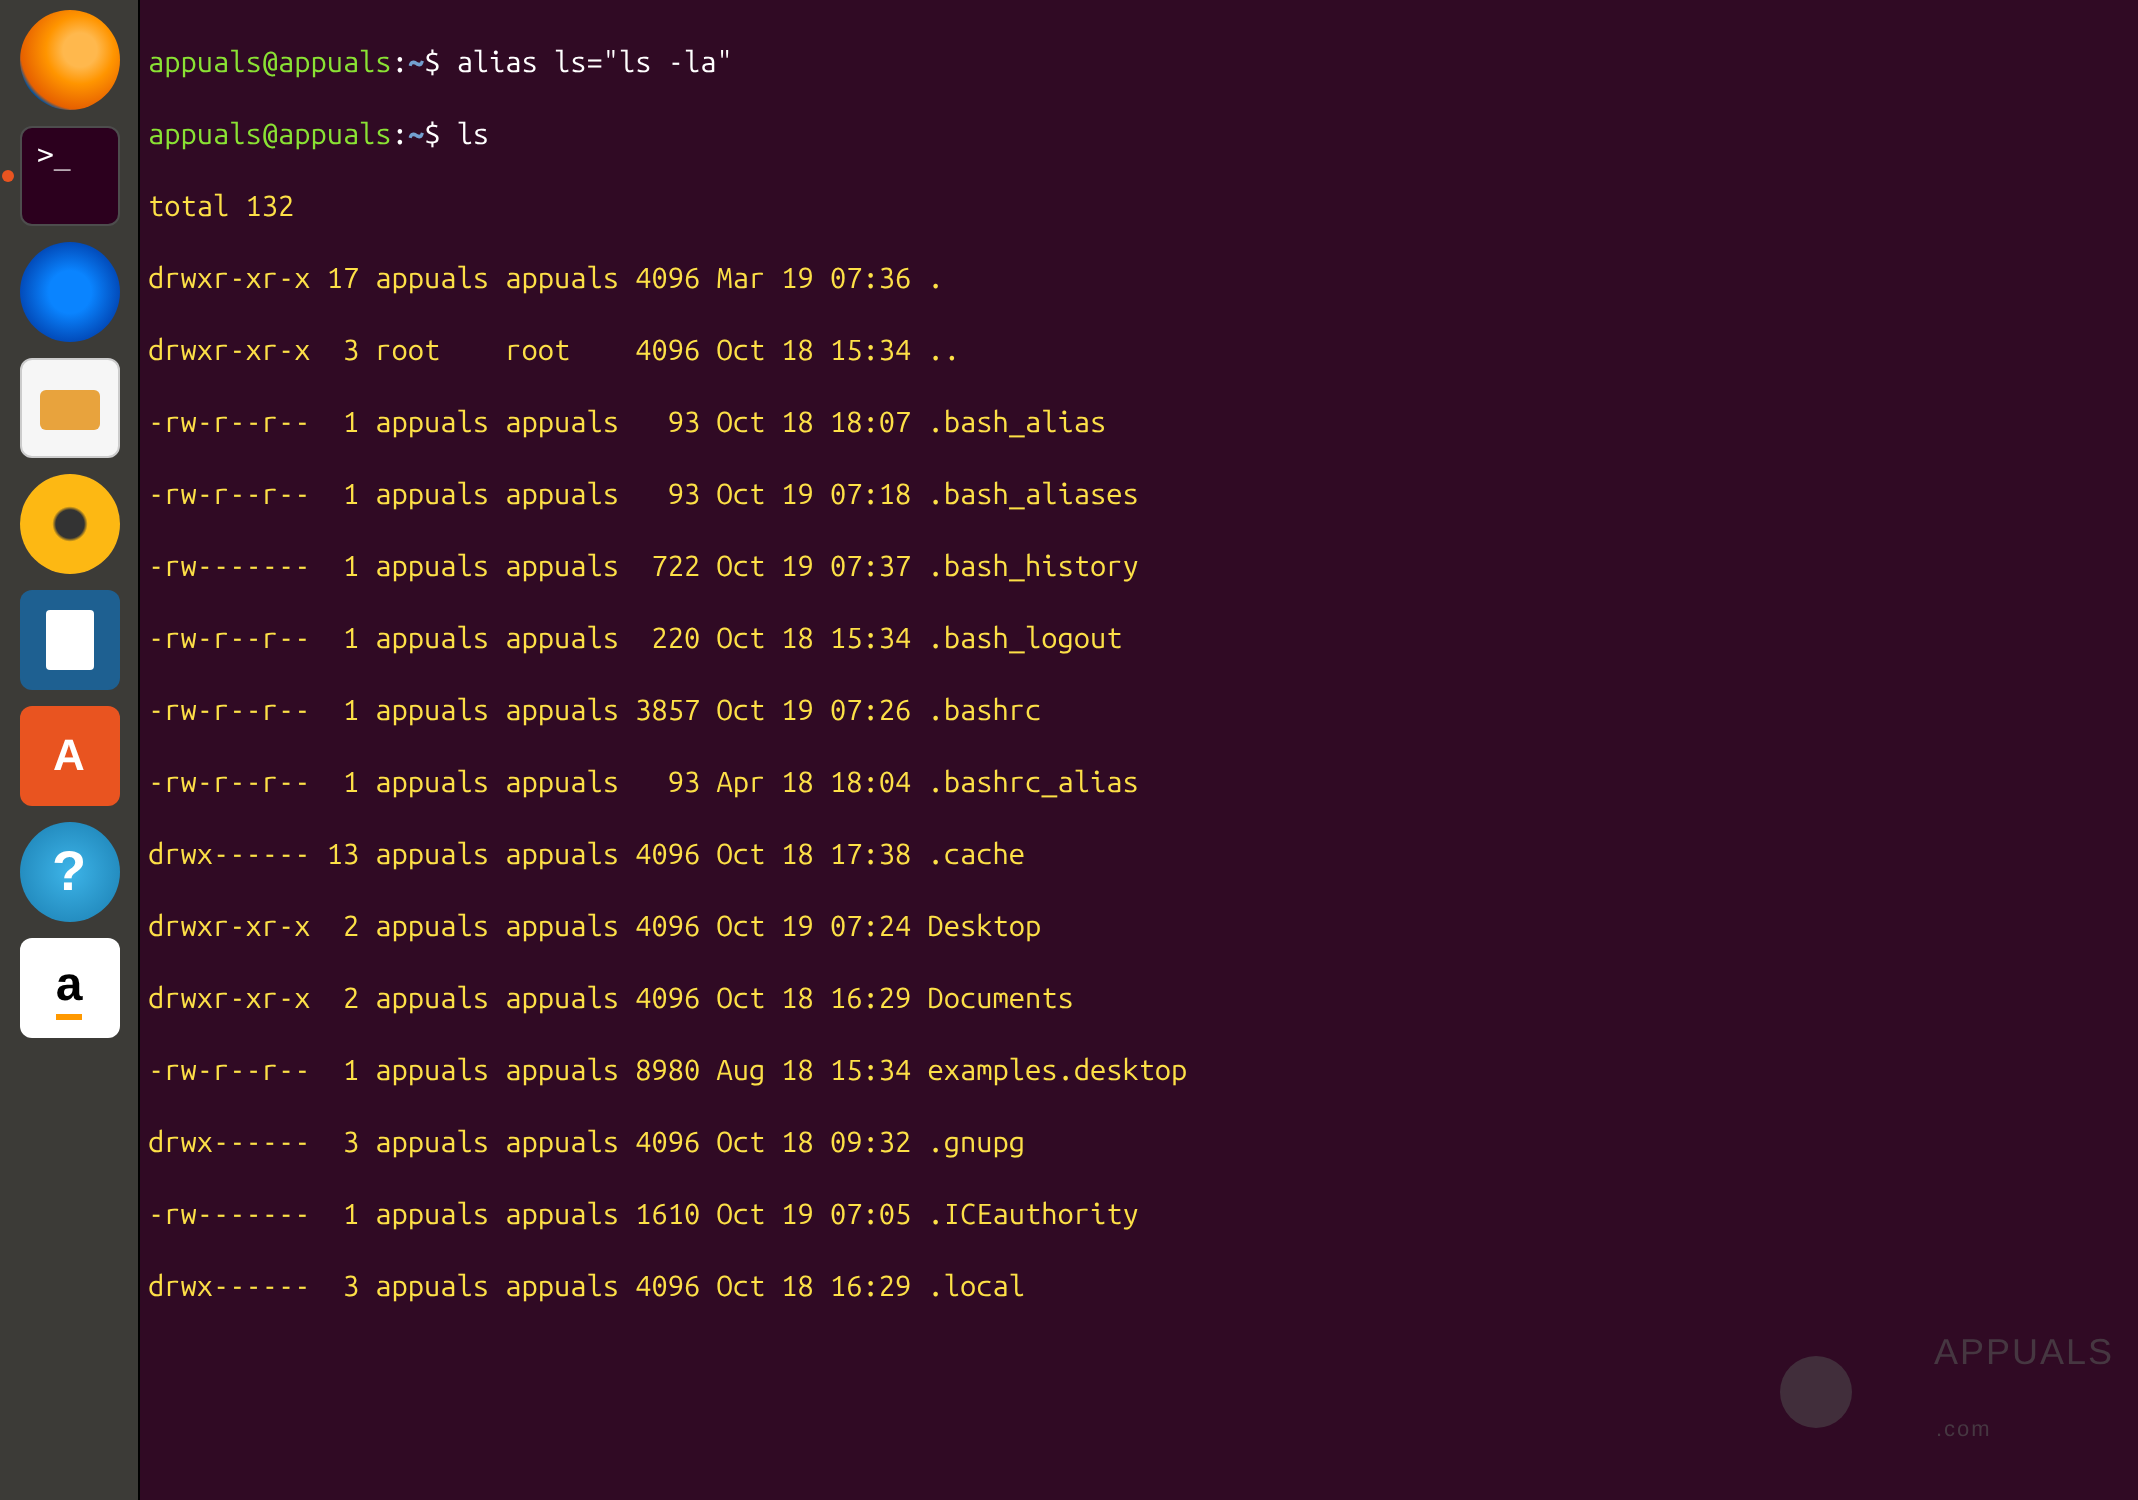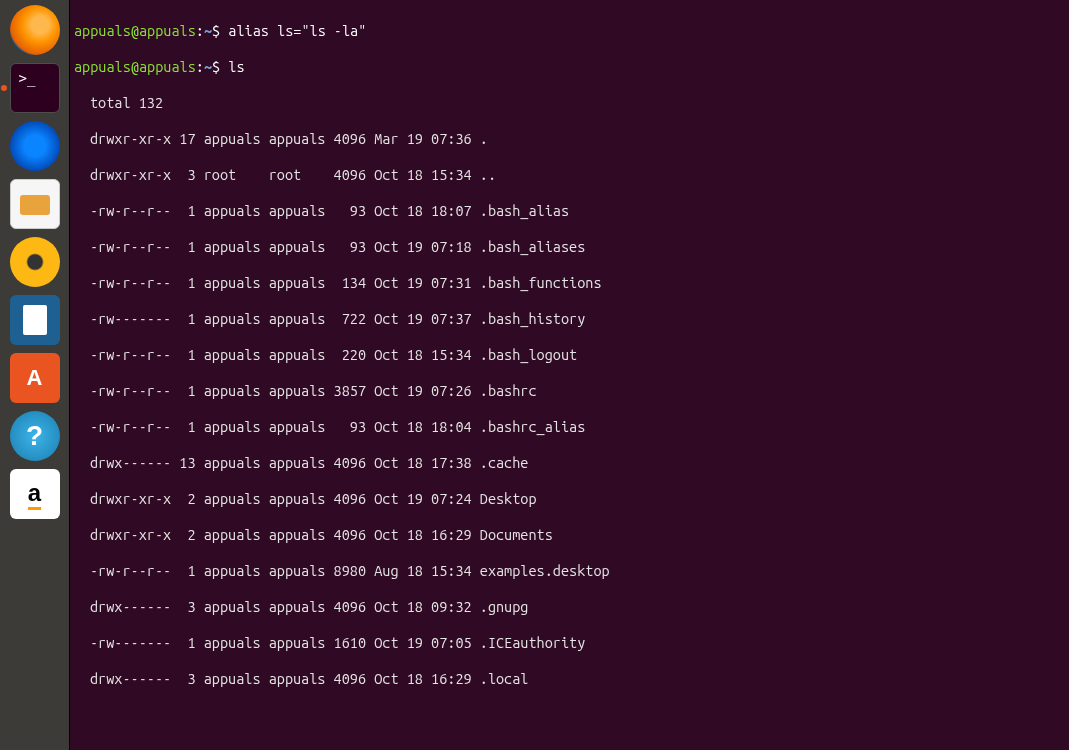--- a/index.html
+++ b/index.html
@@ -138,21 +138,21 @@
       line-height: 18px;
       white-space: pre;
       overflow: hidden;
       position: relative;
     }
     .prompt-user { color: #8ae234; font-weight: normal; }
     .prompt-colon { color: #fff; }
     .prompt-path { color: #729fcf; font-weight: bold; }
     .prompt-dollar { color: #fff; }
     .cmd { color: #fff; }
-    .output { color: #e5e5e5; margin-left: 16px; }
+    .output { color: #fde047; }
     .line { display: block; }
     .watermark {
       position: absolute;
       bottom: 8px;
       right: 12px;
       color: #555;
       font-family: sans-serif;
       font-size: 18px;
       letter-spacing: 1px;
       opacity: 0.6;
@@ -184,25 +184,24 @@
 </div>
 
 <div class="terminal">
 <span class="line"><span class="prompt-user">appuals@appuals</span><span class="prompt-colon">:</span><span class="prompt-path">~</span><span class="prompt-dollar">$</span> <span class="cmd">alias ls="ls -la"</span></span>
 <span class="line"><span class="prompt-user">appuals@appuals</span><span class="prompt-colon">:</span><span class="prompt-path">~</span><span class="prompt-dollar">$</span> <span class="cmd">ls</span></span>
 <span class="line output">total 132</span>
 <span class="line output">drwxr-xr-x 17 appuals appuals 4096 Mar 19 07:36 .</span>
 <span class="line output">drwxr-xr-x  3 root    root    4096 Oct 18 15:34 ..</span>
 <span class="line output">-rw-r--r--  1 appuals appuals   93 Oct 18 18:07 .bash_alias</span>
 <span class="line output">-rw-r--r--  1 appuals appuals   93 Oct 19 07:18 .bash_aliases</span>
-<span class="line output">-rw-r--r--  1 appuals appuals  134 Oct 19 07:31 .bash_functions</span>
 <span class="line output">-rw-------  1 appuals appuals  722 Oct 19 07:37 .bash_history</span>
 <span class="line output">-rw-r--r--  1 appuals appuals  220 Oct 18 15:34 .bash_logout</span>
 <span class="line output">-rw-r--r--  1 appuals appuals 3857 Oct 19 07:26 .bashrc</span>
-<span class="line output">-rw-r--r--  1 appuals appuals   93 Oct 18 18:04 .bashrc_alias</span>
+<span class="line output">-rw-r--r--  1 appuals appuals   93 Apr 18 18:04 .bashrc_alias</span>
 <span class="line output">drwx------ 13 appuals appuals 4096 Oct 18 17:38 .cache</span>
 <span class="line output">drwxr-xr-x  2 appuals appuals 4096 Oct 19 07:24 Desktop</span>
 <span class="line output">drwxr-xr-x  2 appuals appuals 4096 Oct 18 16:29 Documents</span>
 <span class="line output">-rw-r--r--  1 appuals appuals 8980 Aug 18 15:34 examples.desktop</span>
 <span class="line output">drwx------  3 appuals appuals 4096 Oct 18 09:32 .gnupg</span>
 <span class="line output">-rw-------  1 appuals appuals 1610 Oct 19 07:05 .ICEauthority</span>
 <span class="line output">drwx------  3 appuals appuals 4096 Oct 18 16:29 .local</span>
 
 
 
@@ -212,13 +211,20 @@
 
 
 
 
 
 
 
 
 
 
+  <div class="watermark">
+    <div class="watermark-logo"></div>
+    <div>
+      <span>APPUALS</span><br>
+      <span style="font-size:11px">.com</span>
+    </div>
+  </div>
 </div>
 
 </body></html>

